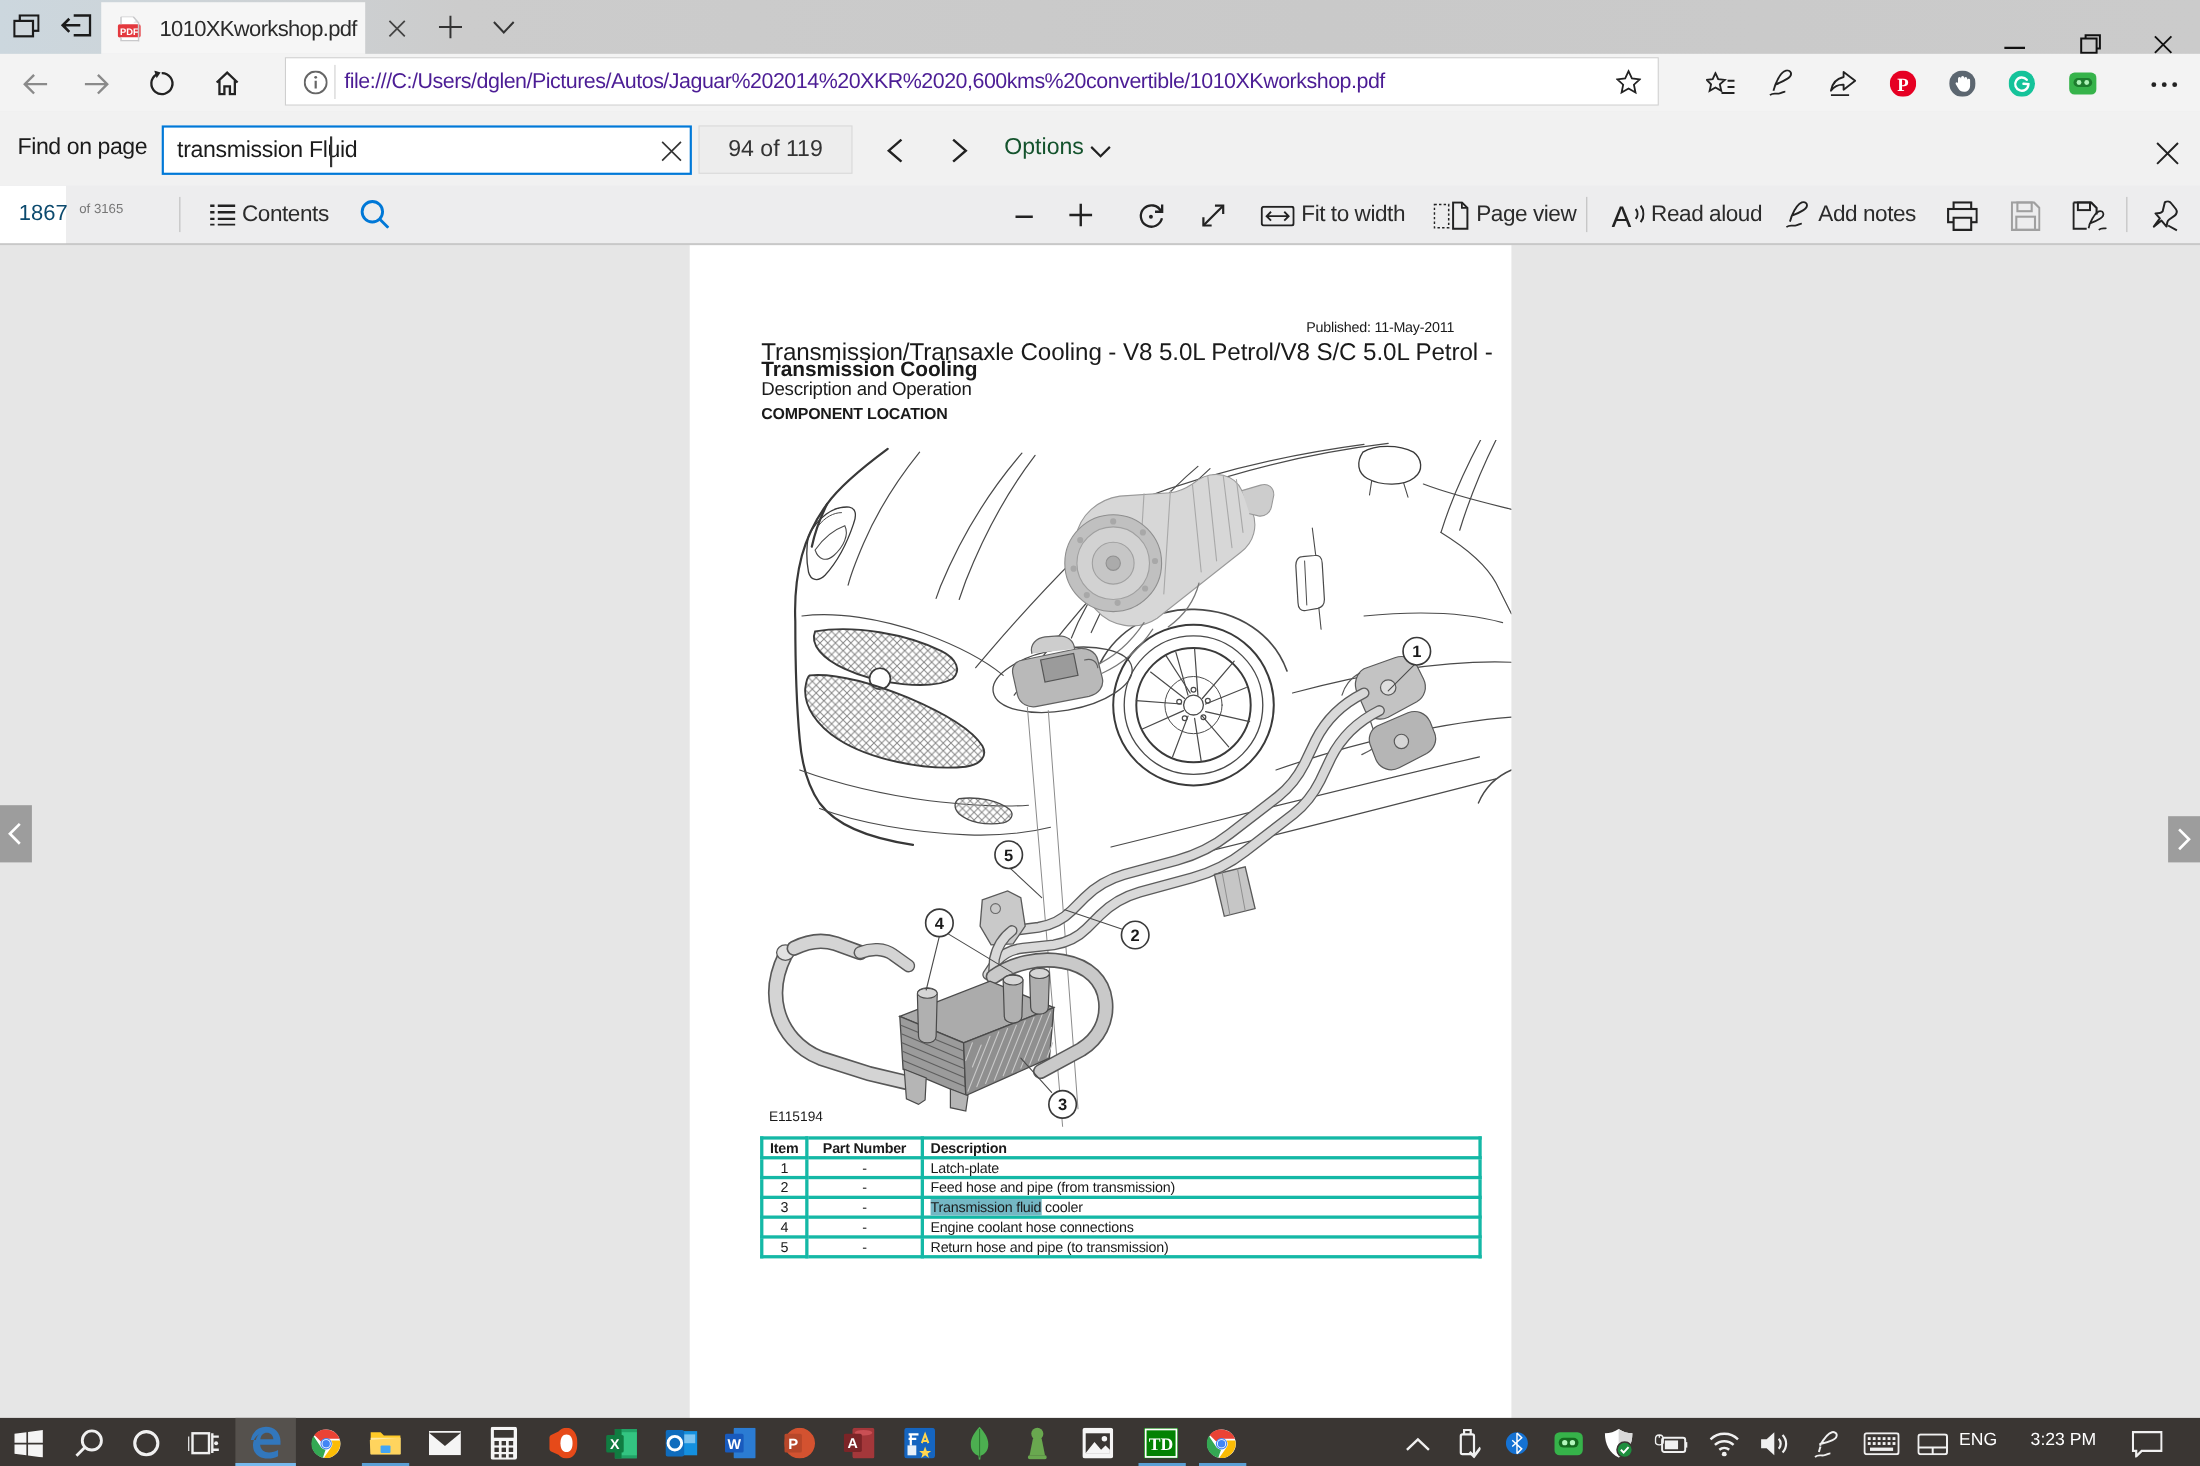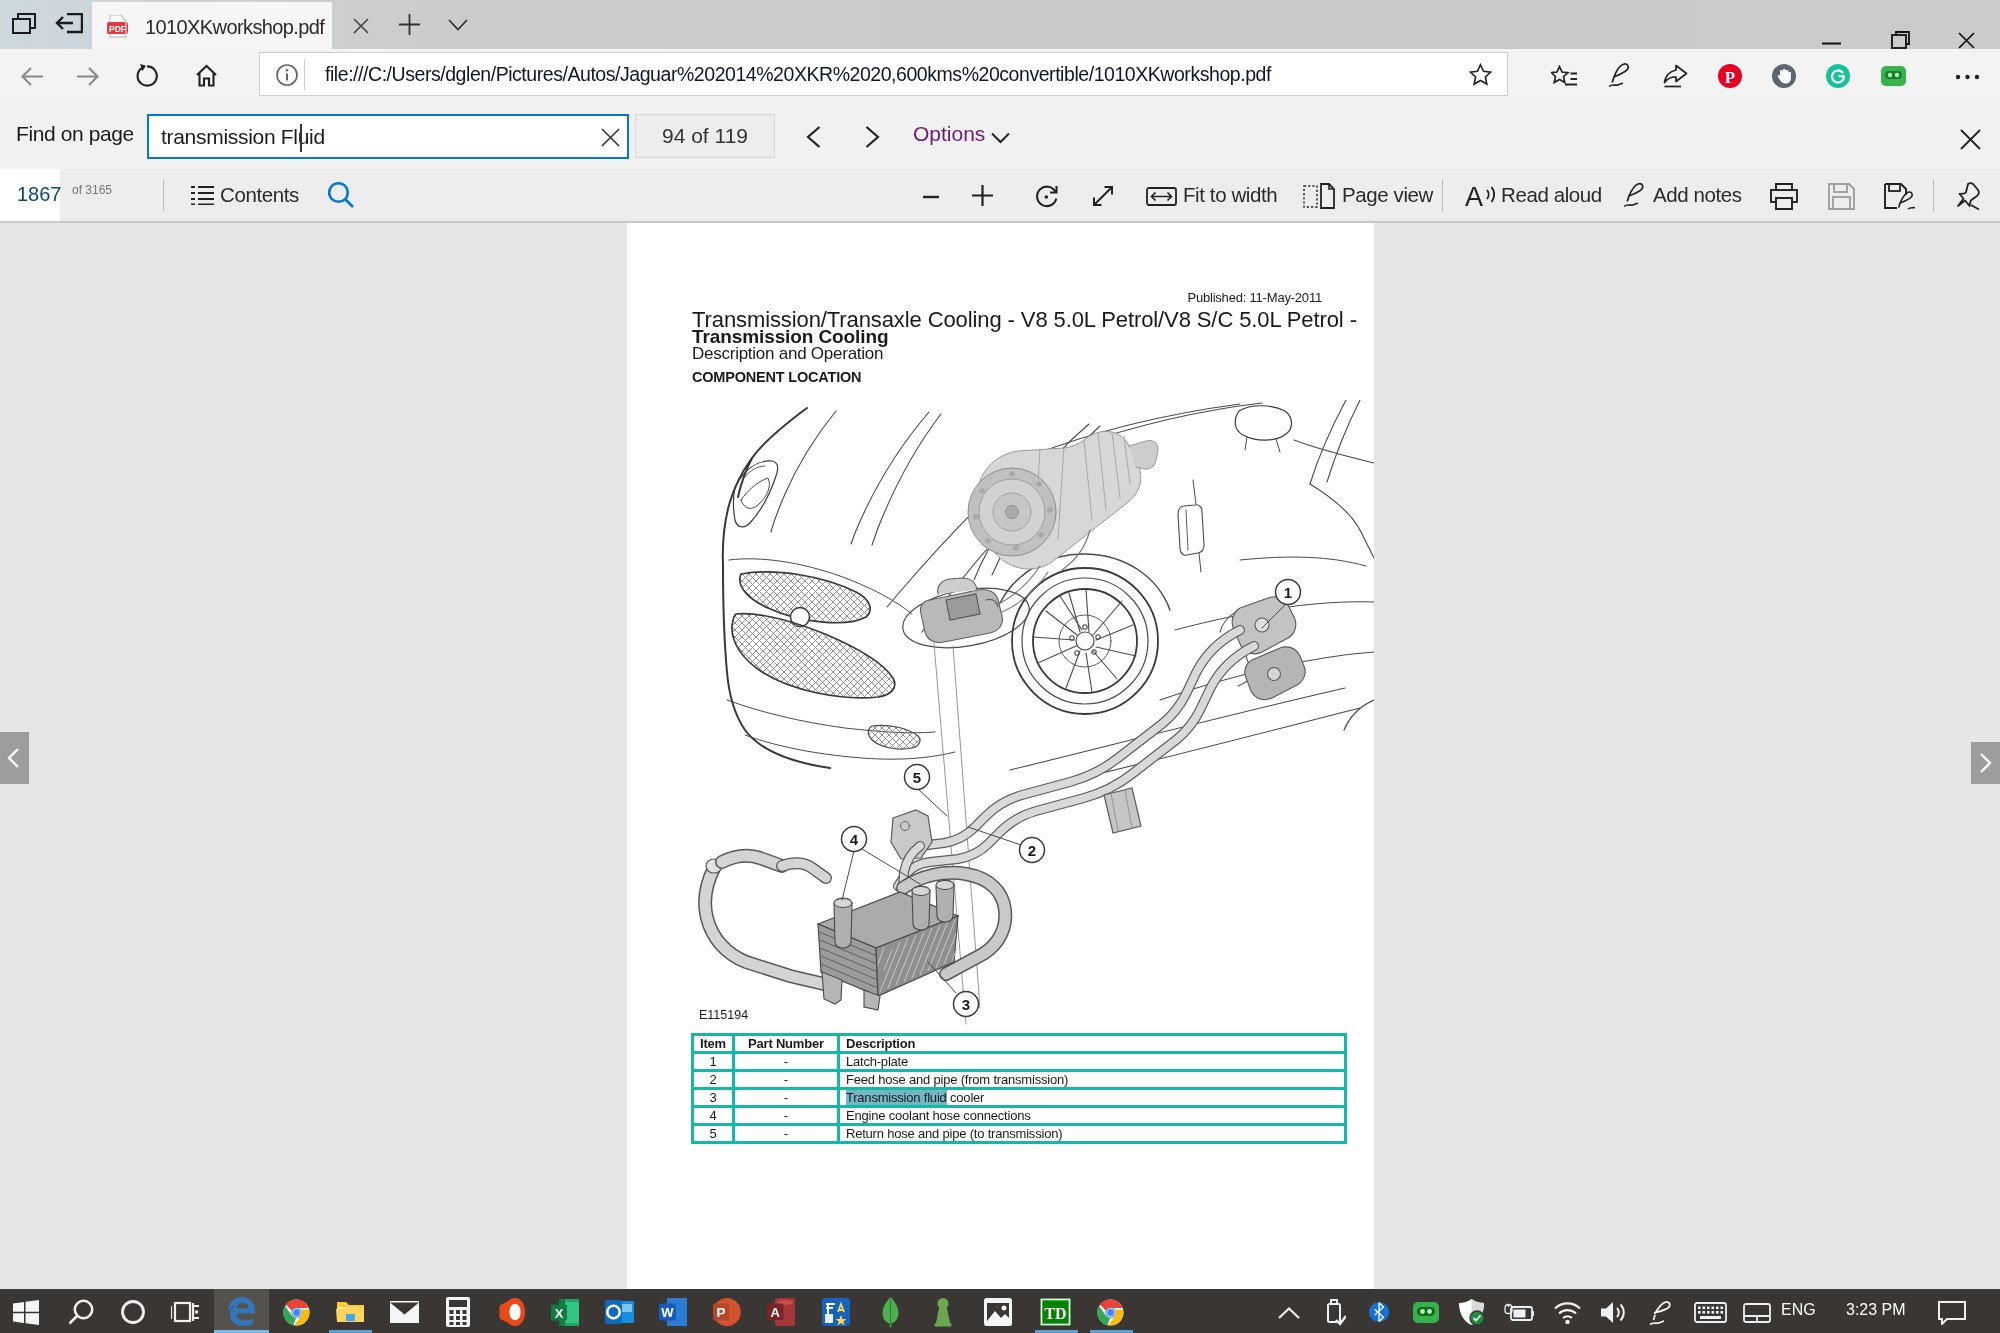--- a/index.html
+++ b/index.html
@@ -7,28 +7,28 @@
 #screen { position:absolute; top:0; left:0; width:2000px; height:1333px; background:#e6e6e6; }
 .abs { position:absolute; }
 
 #tabbar { position:absolute; top:0; left:0; width:2000px; height:49px;
   background:linear-gradient(to right,#ccd7de 0px,#cdd5da 120px,#cccccc 420px,#c9c9c9 1200px,#cbcbcb 2000px); }
 #activetab { position:absolute; top:2px; left:92px; width:240px; height:47px; background:#f6f6f6; }
 .tabtxt { position:absolute; top:14px; left:53px; font-size:20px; color:#2b2b2b; letter-spacing:-0.6px;}
 
 #navbar { position:absolute; top:49px; left:0; width:2000px; height:52px; background:#f3f3f3; }
 #urlbox { position:absolute; top:3px; left:259px; width:1249px; height:44px; background:#fff; border:1px solid #cfcfcf; }
-#urltext { position:absolute; top:10px; left:53px; font-size:19.5px; color:#0f172a; white-space:nowrap; letter-spacing:-0.45px;margin-left:12px; }
+#urltext { position:absolute; top:10px; left:53px; font-size:19.5px; color:#4c1d95; white-space:nowrap; letter-spacing:-0.45px; }
 
 #findbar { position:absolute; top:101px; left:0; width:2000px; height:68px; background:#f1f1f1; }
 #findlabel { position:absolute; top:21px; left:16px; font-size:21px; color:#1b1b1b; letter-spacing:-0.4px; }
 #findinput { position:absolute; top:13px; left:147px; width:482px; height:45px; background:#fff; border:2px solid #0078d7; }
 #findtext { position:absolute; top:9px; left:12px; font-size:21px; color:#1b1b1b; letter-spacing:-0.3px; }
 #findcount { position:absolute; top:13px; left:635px; width:140px; height:44px; background:#ededed; border:1px solid #d9d9d9; text-align:center; font-size:21px; color:#333; line-height:42px;}
-#findopts { position:absolute; top:21px; left:913px; font-size:21px; color:#701a75; }
+#findopts { position:absolute; top:21px; left:913px; font-size:21px; color:#14532d; }
 
 #pdfbar { position:absolute; top:169px; left:0; width:2000px; height:54px; background:#ededee; border-bottom:2px solid #c8c8c8; }
 #pagenumbox { position:absolute; top:0; left:0; width:60px; height:52px; background:#fff; }
 #pagenum { position:absolute; top:14px; left:17px; font-size:20px; color:#0c4a6e; }
 #pagecount { position:absolute; top:14px; left:72px; font-size:12px; color:#767676; }
 .tbtext { position:absolute; top:14px; font-size:20.5px; color:#2b2b2b; letter-spacing:-0.4px; }
 .vsep { position:absolute; top:10px; width:1px; height:32px; background:#bdbdbd; }
 
 #content { position:absolute; top:223px; left:0; width:2000px; height:1066px; background:#e6e6e6; }
 #page { position:absolute; top:0px; left:627px; width:747px; height:1066px; background:#ffffff; }

